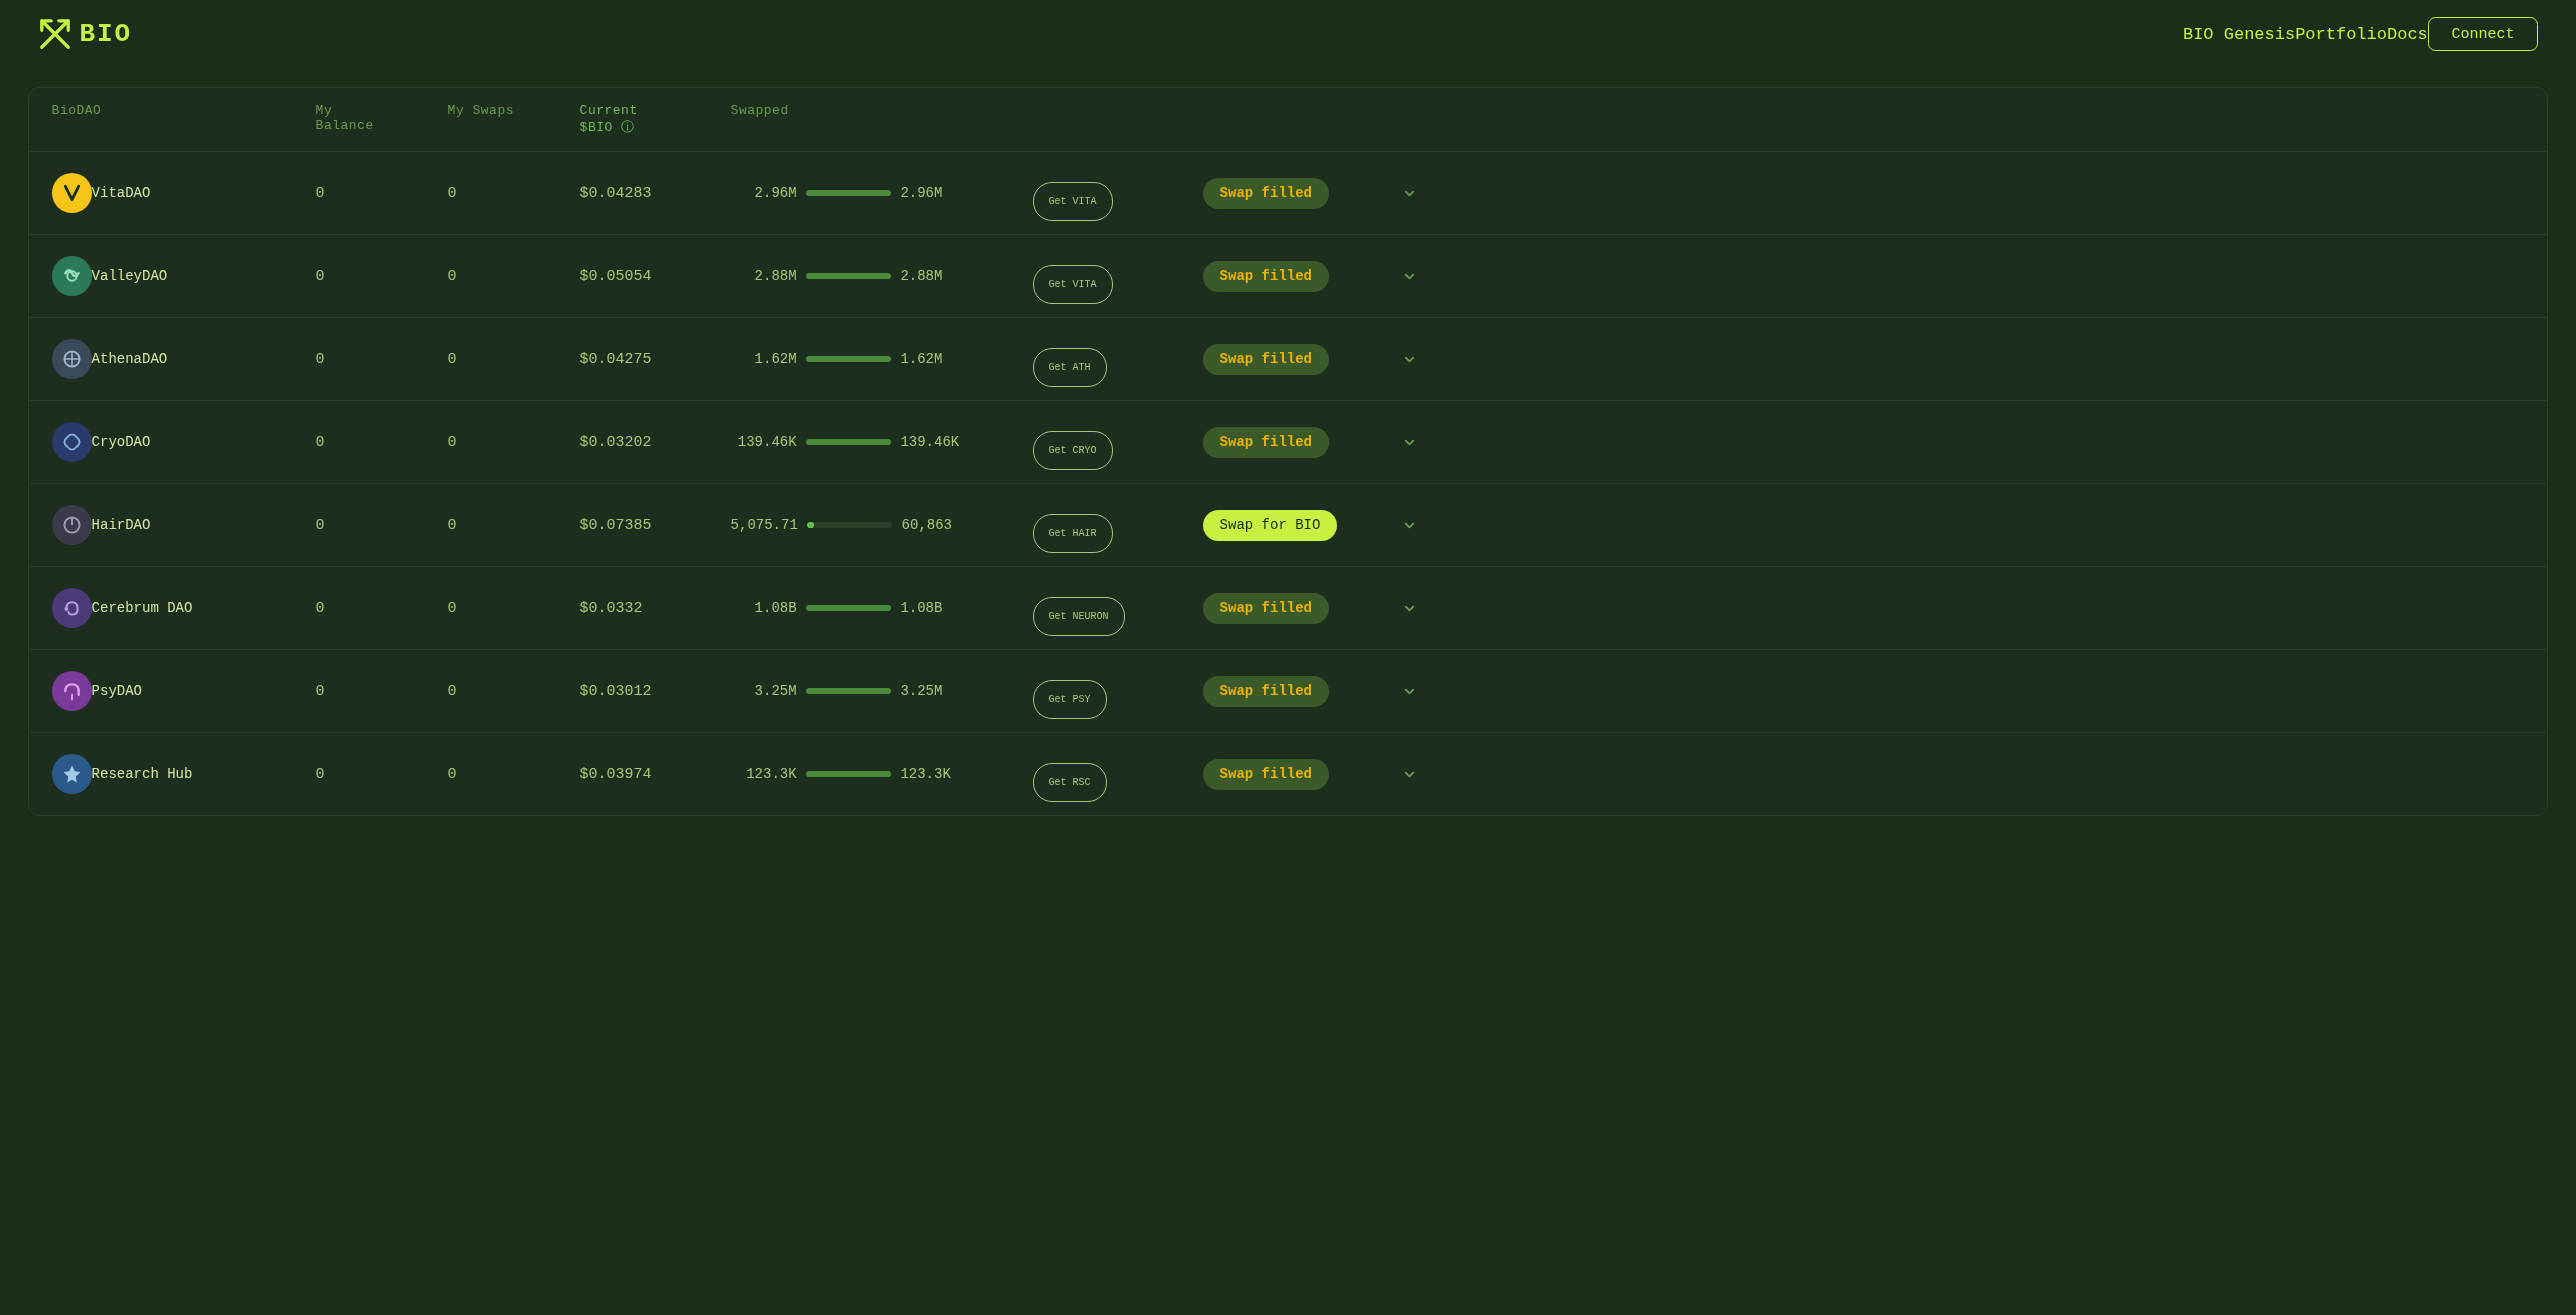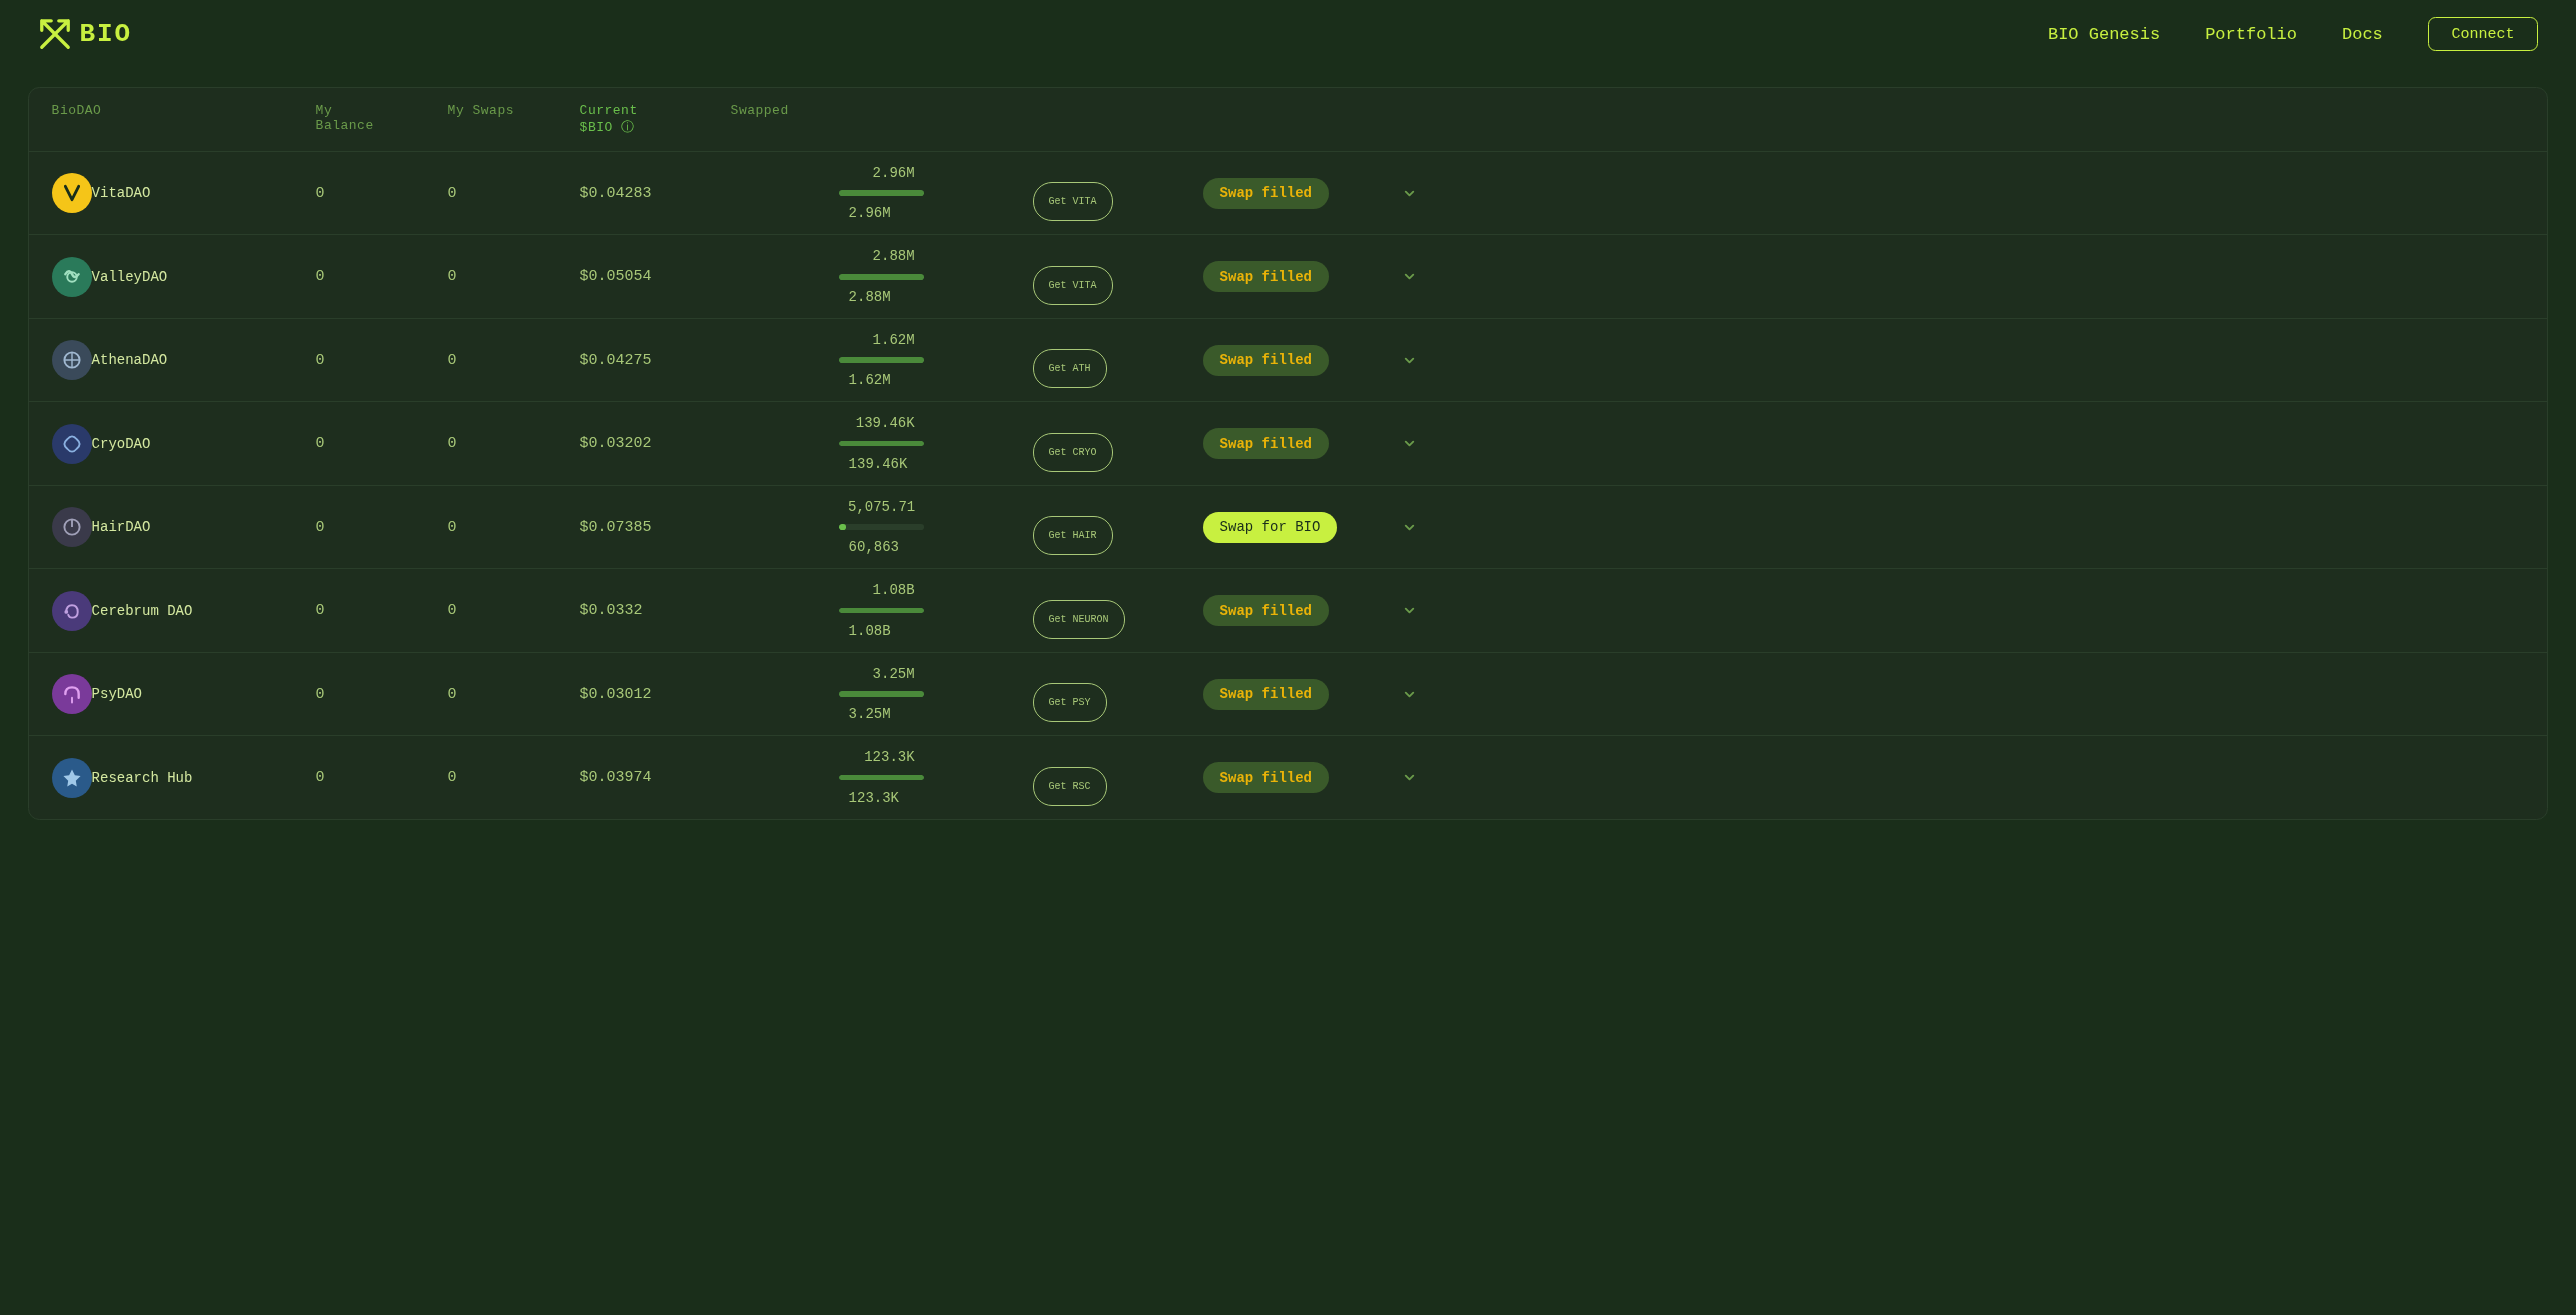--- a/index.html
+++ b/index.html
@@ -32,21 +32,20 @@
     }
     .logo-text {
       font-size: 26px;
       font-weight: 700;
       color: #c8f040;
       letter-spacing: 1.9px;
     }
     nav {
       display: flex;
       align-items: center;
-      gap: 45px;
     }
     .nav-link {
       color: #c8f040;
       text-decoration: none;
       font-size: 17px;
       font-weight: 500;
       cursor: pointer;
     }
     .connect-btn {
       border: 1.9px solid #c8f040;
@@ -118,21 +117,20 @@
 
     .cell-price {
       font-size: 15px;
       color: #a8c878;
     }
 
     .progress-cell {
       display: flex;
       align-items: center;
       gap: 9.4px;
-      flex-direction: column;
     }
     .progress-left {
       font-size: 14px;
       color: #a8c878;
       min-width: 66px;
       text-align: right;
     }
     .progress-bar-wrap {
       width: 85px;
       height: 5.7px;

